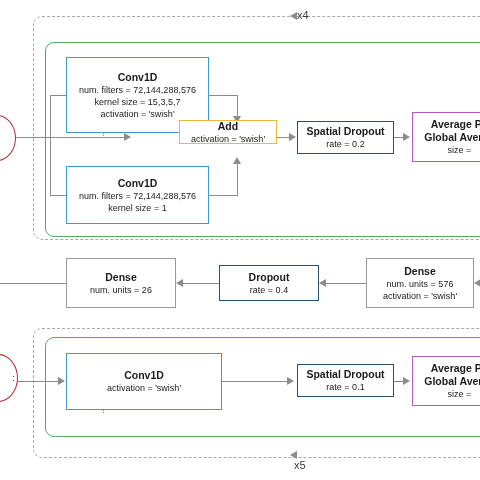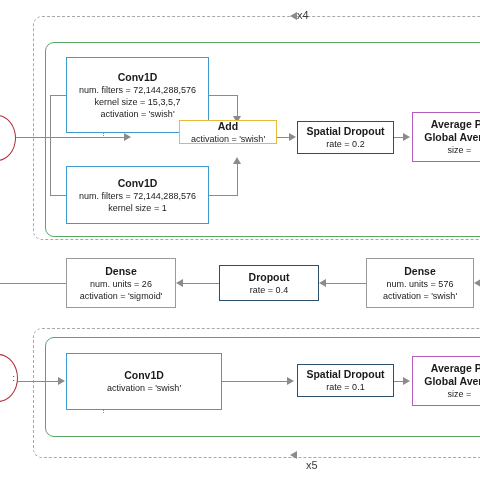--- a/index.html
+++ b/index.html
@@ -116,21 +116,20 @@
     <div class="ttl">Average Po</div>
     <div class="ttl">Global Averag</div>
     <div class="ln">size =</div>
   </div>
 
   <div class="ln-h" style="left:0px;top:283px;width:66px;"></div>
 
   <div class="box b-gray" style="left:66px;top:258px;width:110px;height:50px;">
     <div class="ttl">Dense</div>
     <div class="ln">num. units = 26</div>
-    <div class="ln">activation = 'sigmoid'</div>
   </div>
 
   <div class="ln-h" style="left:183px;top:283px;width:36px;"></div>
   <div class="arrow-l" style="left:176px;top:278.5px;"></div>
 
   <div class="box b-navy" style="left:219px;top:265px;width:100px;height:36px;">
     <div class="ttl">Dropout</div>
     <div class="ln">rate = 0.4</div>
   </div>
 
@@ -139,21 +138,21 @@
 
   <div class="box b-gray" style="left:366px;top:258px;width:108px;height:50px;">
     <div class="ttl">Dense</div>
     <div class="ln">num. units = 576</div>
     <div class="ln">activation = 'swish'</div>
   </div>
 
   <div class="arrow-l" style="left:474px;top:278.5px;"></div>
 
   <div class="dashbox" style="left:33px;top:328px;width:460px;height:128px;"></div>
-  <div class="loop-lbl" style="left:294px;top:459px;margin-left:12px;">x5</div>
+  <div class="loop-lbl" style="left:294px;top:459px;">x5</div>
   <div class="arrow-l" style="left:290px;top:451px;"></div>
 
   <div class="greenbox" style="left:45px;top:337px;width:448px;height:98px;"></div>
 
   <div class="redcirc" style="left:-22px;top:354px;width:38px;height:46px;">
     <span>:</span>
   </div>
 
   <div class="dotted-v" style="left:103px;top:381px;height:32px;"></div>
 

